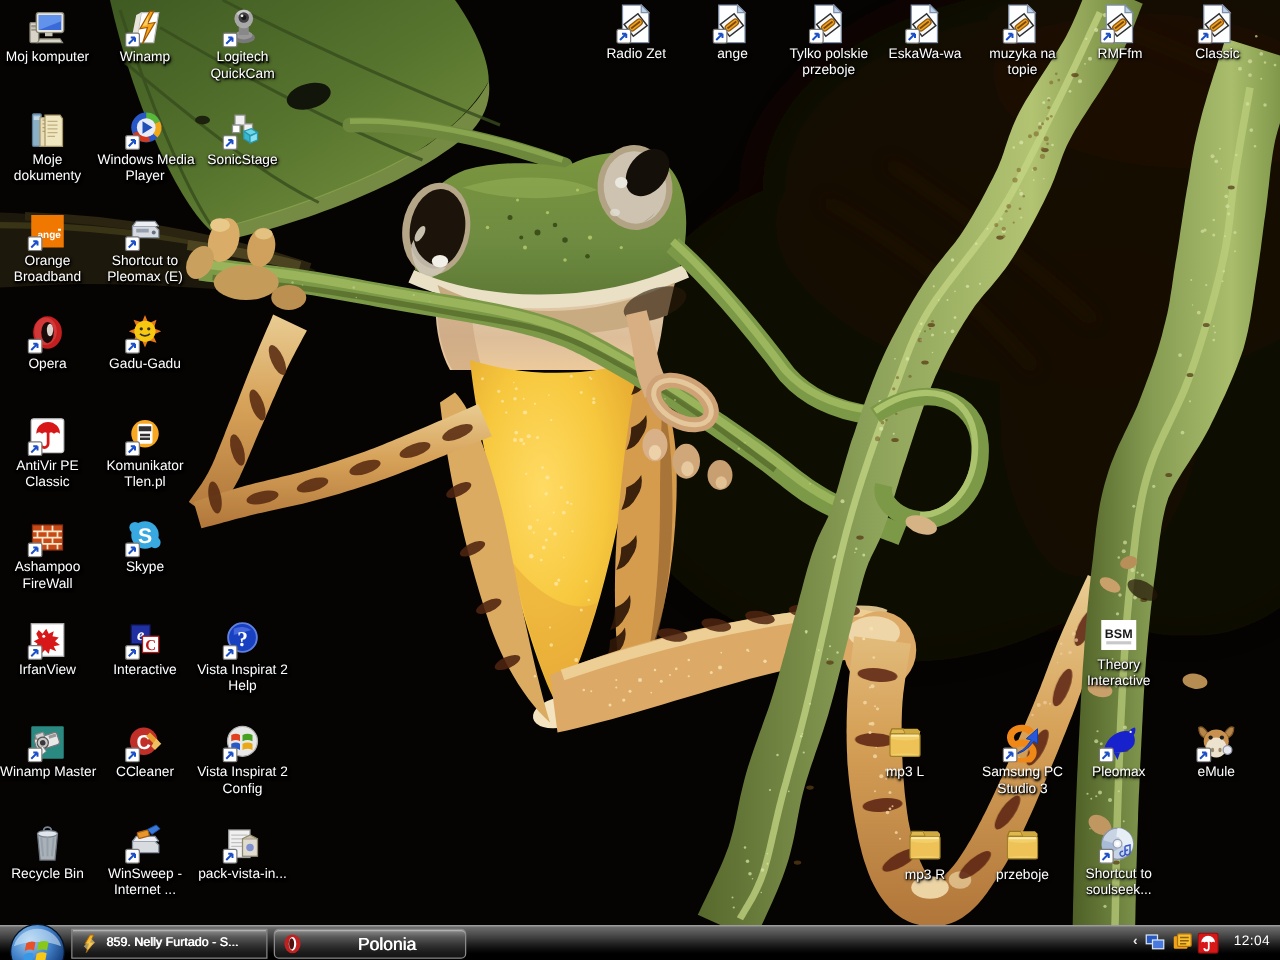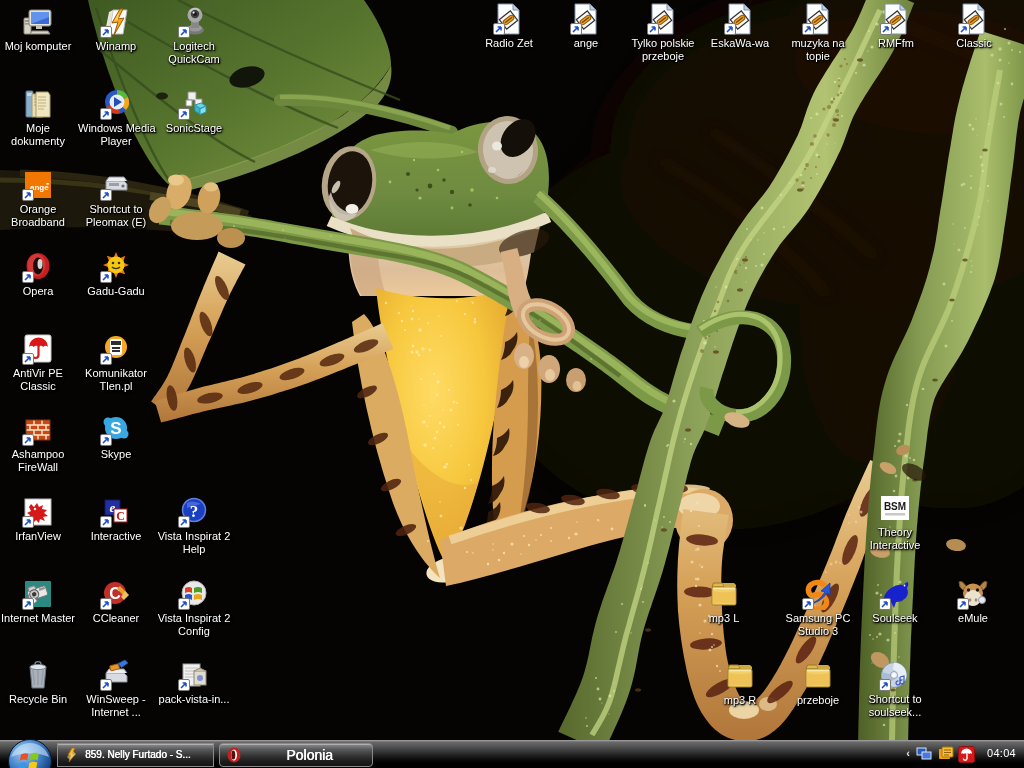--- a/index.html
+++ b/index.html
@@ -678,21 +678,21 @@
 <circle cx="12" cy="15" r="2.2" fill="#383838"></circle>
 <rect x="18" y="11" width="6" height="2.5" fill="#989898"></rect>
 </g>
 <path d="M6,24 l6,-5 l3,4 l-5,4 z" fill="#f0f0f0" stroke="#888" stroke-width=".6"></path>
 <g>
           <rect x="0.5" y="20.5" width="11" height="11" rx="1.5" fill="#fff" stroke="#7a7a7a"></rect>
           <path d="M3,29 L8,24 M8,24 l0,3.4 M8,24 l-3.4,0" stroke="#1c50c8" stroke-width="1.6" fill="none"></path>
         </g>
       </svg>
     </div>
-    <div class="lb">Internet Master</div>
+    <div class="lb">Winamp Master</div>
   </div>
 <div class="ic" style="left:0px;top:659px">
     <div class="ig">
       <svg width="32" height="32" viewBox="0 0 32 32">
 <path d="M8,8 h16 l-2,21 h-12 z" fill="#c8d0d8" opacity=".85" stroke="#7a8490"></path>
 <ellipse cx="16" cy="8" rx="8" ry="2.6" fill="#e0e6ec" stroke="#7a8490"></ellipse>
 <path d="M11,11 l1.5,15 M16,11 v15 M21,11 l-1.5,15" stroke="#94a0ac" stroke-width="1.6"></path>
 <path d="M13,5 a3,2.4 0 0 1 6,0" fill="none" stroke="#7a8490" stroke-width="1.4"></path>
 </svg>
     </div>
@@ -1086,21 +1086,21 @@
       <svg width="32" height="32" viewBox="0 0 32 32">
 <path d="M4,22 q2,-8 8,-12 q6,-4 12,-3 q3,-3 5,-3 q1,3 -1,6 q3,8 -4,12 q-6,3 -12,2 q-5,0 -8,-2 z" fill="#1822cc"></path>
 <path d="M12,24 l3,6 l2,-6 z" fill="#1822cc"></path>
 <circle cx="25.5" cy="7.5" r=".9" fill="#fff"></circle>
 <g>
           <rect x="0.5" y="20.5" width="11" height="11" rx="1.5" fill="#fff" stroke="#7a7a7a"></rect>
           <path d="M3,29 L8,24 M8,24 l0,3.4 M8,24 l-3.4,0" stroke="#1c50c8" stroke-width="1.6" fill="none"></path>
         </g>
       </svg>
     </div>
-    <div class="lb">Soulseek</div>
+    <div class="lb">Pleomax</div>
   </div>
 <div class="ic" style="left:935px;top:578px">
     <div class="ig">
       <svg width="32" height="32" viewBox="0 0 32 32">
 <path d="M9,8 q-4,-6 -7,-4 q0,6 4,8 z" fill="#b5854a" stroke="#7a5424"></path>
 <path d="M23,8 q4,-6 7,-4 q0,6 -4,8 z" fill="#b5854a" stroke="#7a5424"></path>
 <ellipse cx="16" cy="15" rx="10" ry="9.5" fill="#c89150"></ellipse>
 <path d="M16,12 q6,0 8,6 q1,6 -4,9 q-4,2 -8,0 q-5,-3 -4,-9 q2,-6 8,-6z" fill="#ece2ce"></path>
 <circle cx="11.5" cy="12" r="1.7" fill="#1c1c1c"></circle>
         <circle cx="20.5" cy="12" r="1.7" fill="#1c1c1c"></circle>
@@ -1204,14 +1204,14 @@
  <svg width="16" height="16" viewBox="0 0 16 16" style="position:absolute;right:68px;top:6px">
   <rect x="1" y="3" width="11" height="10" rx="1" fill="#f0a018"></rect>
   <rect x="4" y="1" width="11" height="10" rx="1" fill="#f8c030" stroke="#b07010"></rect>
   <path d="M6,4 h7 M6,6.5 h7 M6,9 h5" stroke="#906008" stroke-width="1.2"></path>
  </svg>
  <svg width="17" height="17" viewBox="0 0 17 17" style="position:absolute;right:47px;top:6px">
   <rect x="0.5" y="0.5" width="16" height="16" rx="2" fill="#d81818" stroke="#901010"></rect>
   <path d="M3,8 a5.5,5.5 0 0 1 11,0 q-1.4,-1.4 -2.8,0 q-1.3,-1.4 -2.7,0 q-1.4,-1.4 -2.8,0 q-1.3,-1.4 -2.7,0 z" fill="#fff"></path>
   <path d="M9,7.5 v5 a1.8,1.8 0 0 1 -3.6,0" stroke="#fff" stroke-width="1.4" fill="none"></path>
  </svg>
- <span style="position:absolute;right:6px;top:7px;letter-spacing:.3px">04:04</span>
+ <span style="position:absolute;right:6px;top:7px;letter-spacing:.3px">12:04</span>
 </div>
 </div>
 </body></html>

